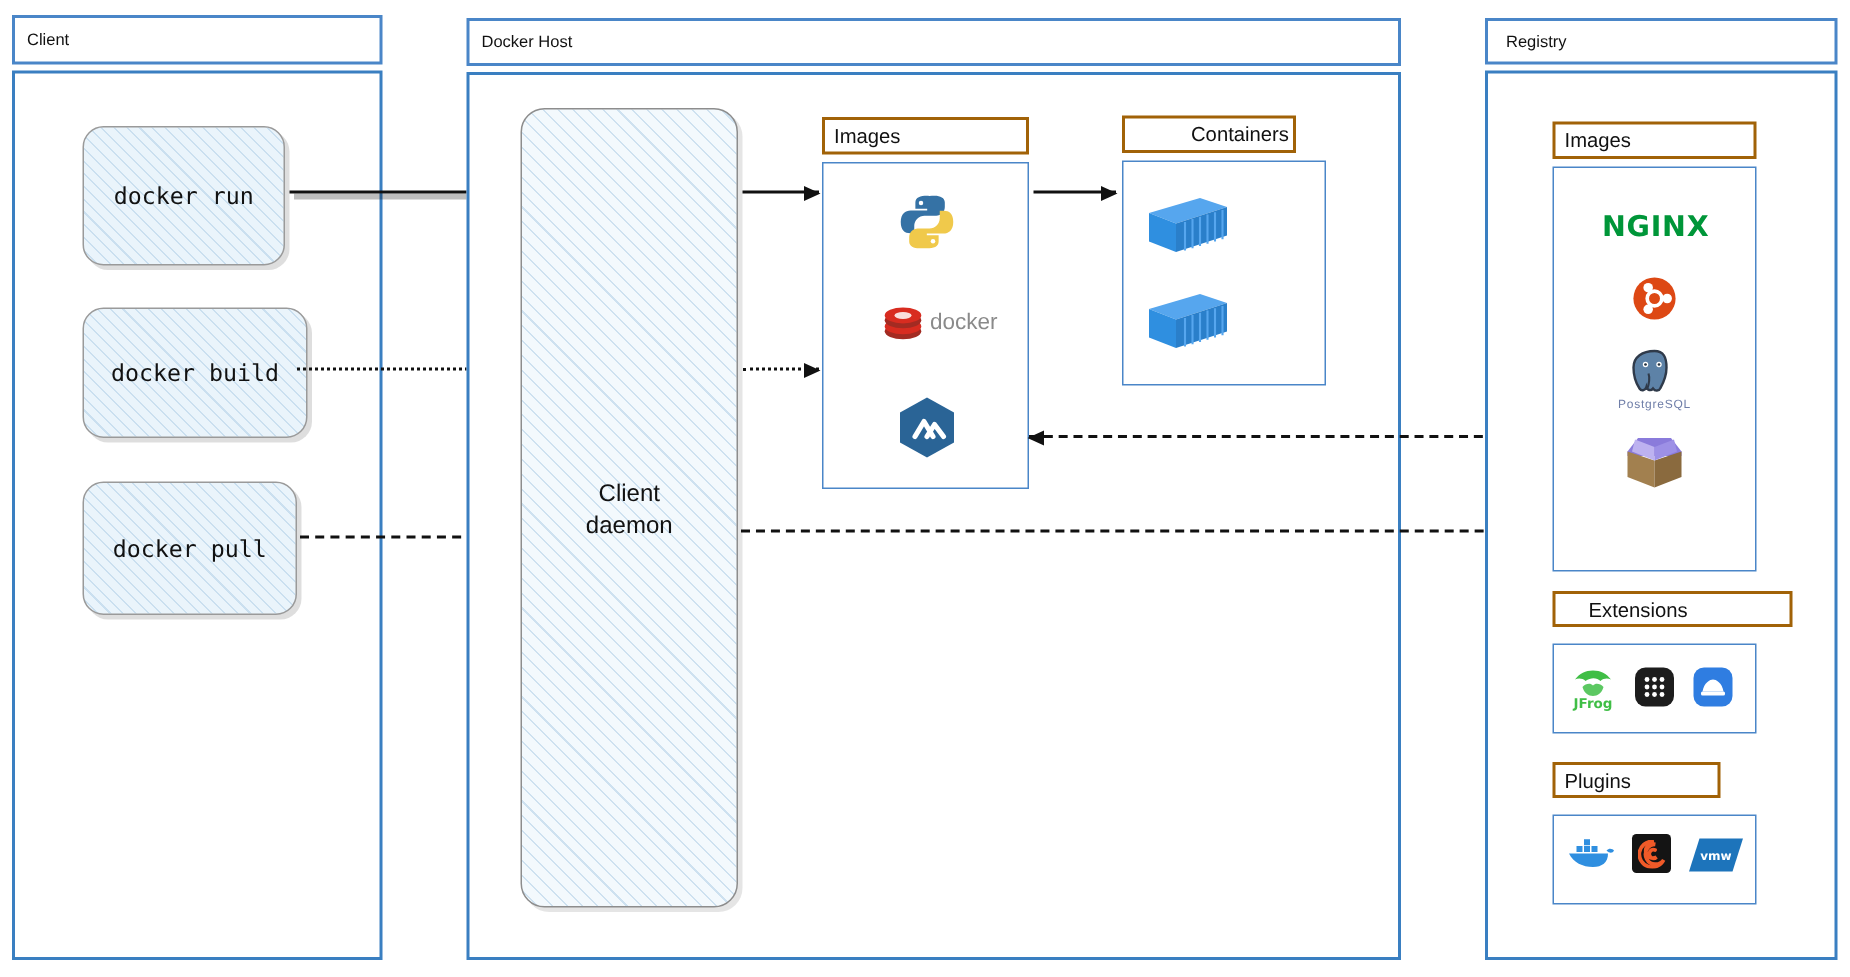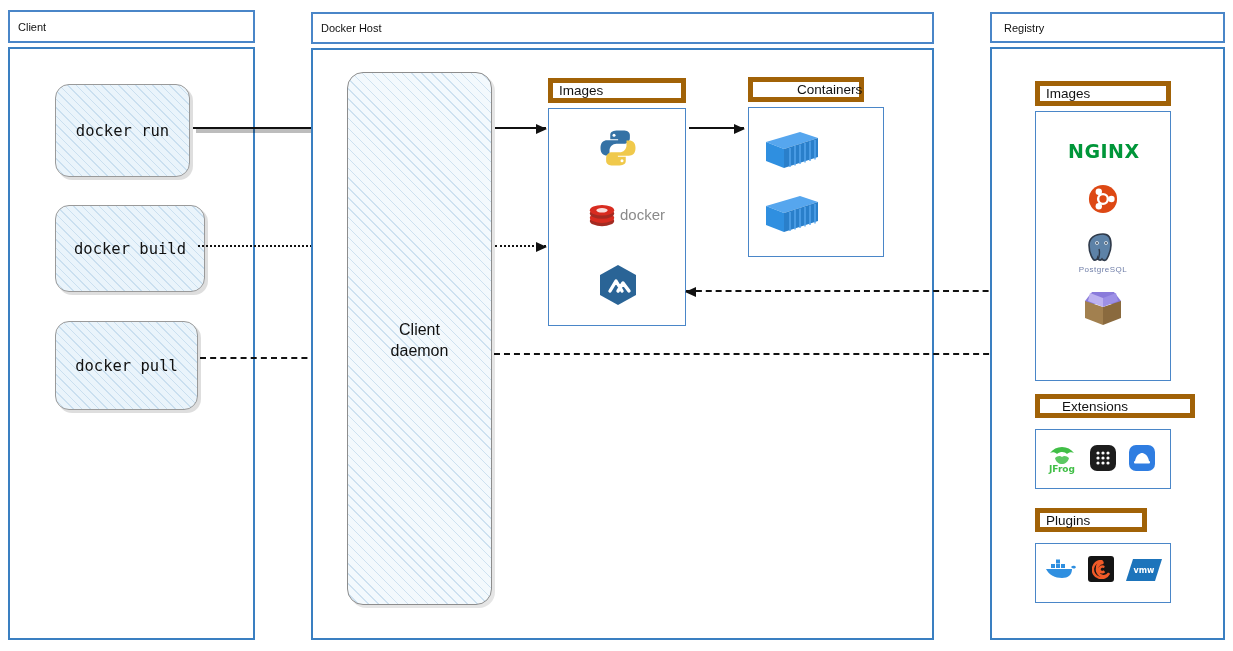--- a/index.html
+++ b/index.html
@@ -1,21 +1,21 @@
 <!DOCTYPE html>
 <html><head>
 <meta charset="utf-8">
 <style>
   html,body{margin:0;padding:0;background:#ffffff;}
   body{width:1233px;height:651px;position:relative;overflow:hidden;
        font-family:"Liberation Sans",sans-serif;color:#000;}
   .panel-title{position:absolute;border:2px solid #4a86c8;background:#fff;
       display:flex;align-items:center;padding-left:8px;font-size:11px;color:#111;box-sizing:border-box;}
   .panel-body{position:absolute;border:2px solid #3a7fc1;background:#fff;box-sizing:border-box;}
-  .sub-title{position:absolute;border:5px solid #a16207;background:#fff;
+  .sub-title{position:absolute;border:2px solid #a16207;background:#fff;
       display:flex;align-items:center;padding-left:6px;font-size:13.5px;color:#111;box-sizing:border-box;}
   .sub-body{position:absolute;border:1.5px solid #4a86c8;background:#fff;box-sizing:border-box;}
   .cmd-box{position:absolute;border:1.5px solid #9a9a9a;border-radius:14px;
       background:#eaf4fb;box-shadow:3px 3px 0 rgba(0,0,0,0.13);
       display:flex;align-items:center;justify-content:center;
       font-family:"DejaVu Sans Mono",monospace;font-size:15.5px;color:#111;box-sizing:border-box;
       background-image:repeating-linear-gradient(45deg,rgba(120,170,210,.28) 0 1px,transparent 1px 6px);}
   .daemon{position:absolute;border:1.5px solid #8d8d8d;border-radius:16px;background:#f3f9fd;
       box-shadow:3px 3px 0 rgba(0,0,0,0.10);box-sizing:border-box;
       background-image:repeating-linear-gradient(45deg,rgba(120,170,210,.30) 0 1px,transparent 1px 7px);}

